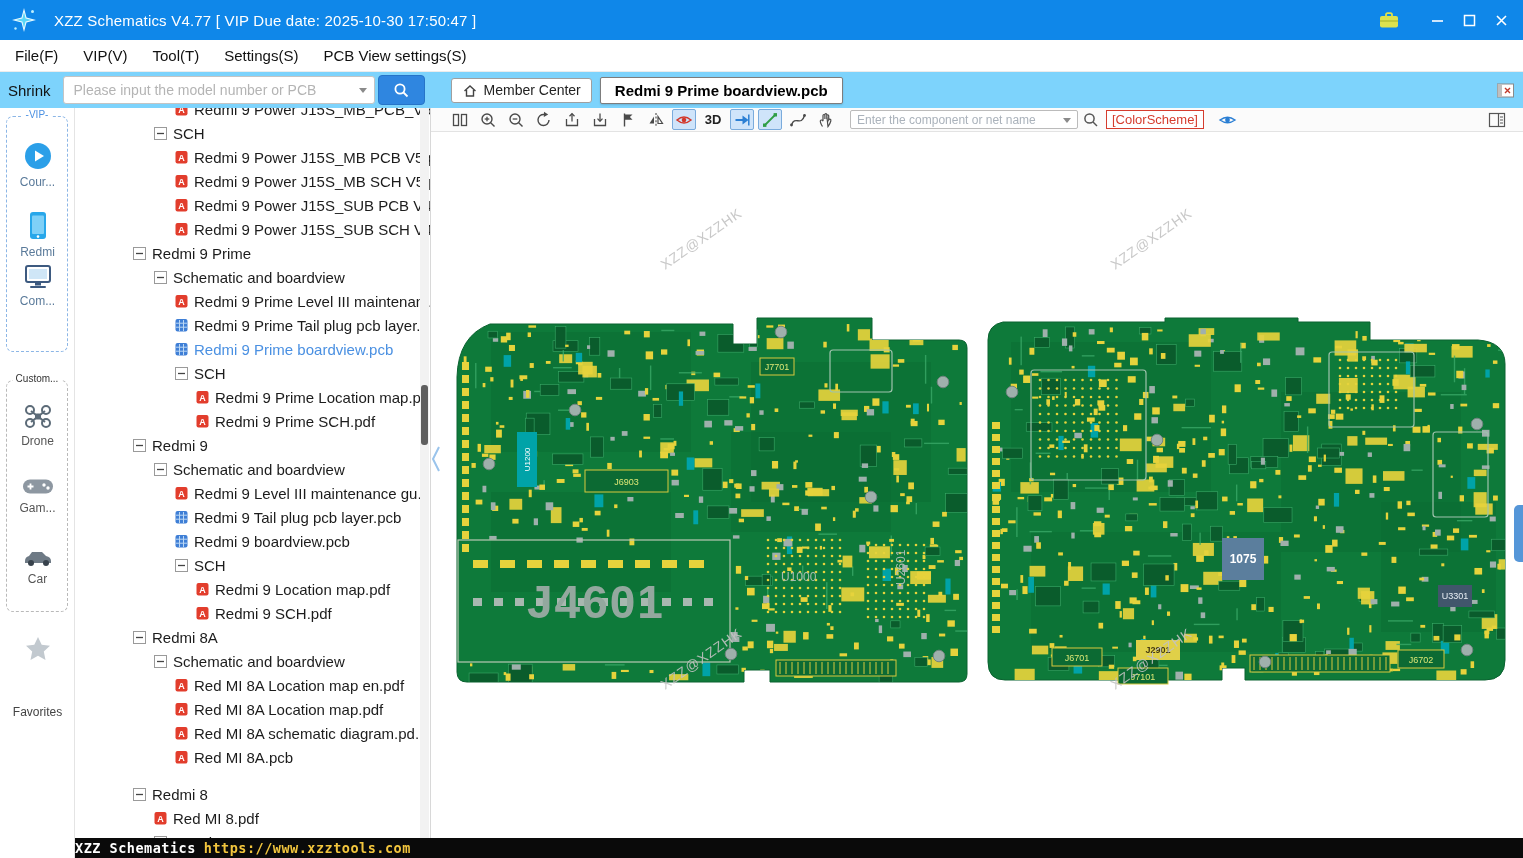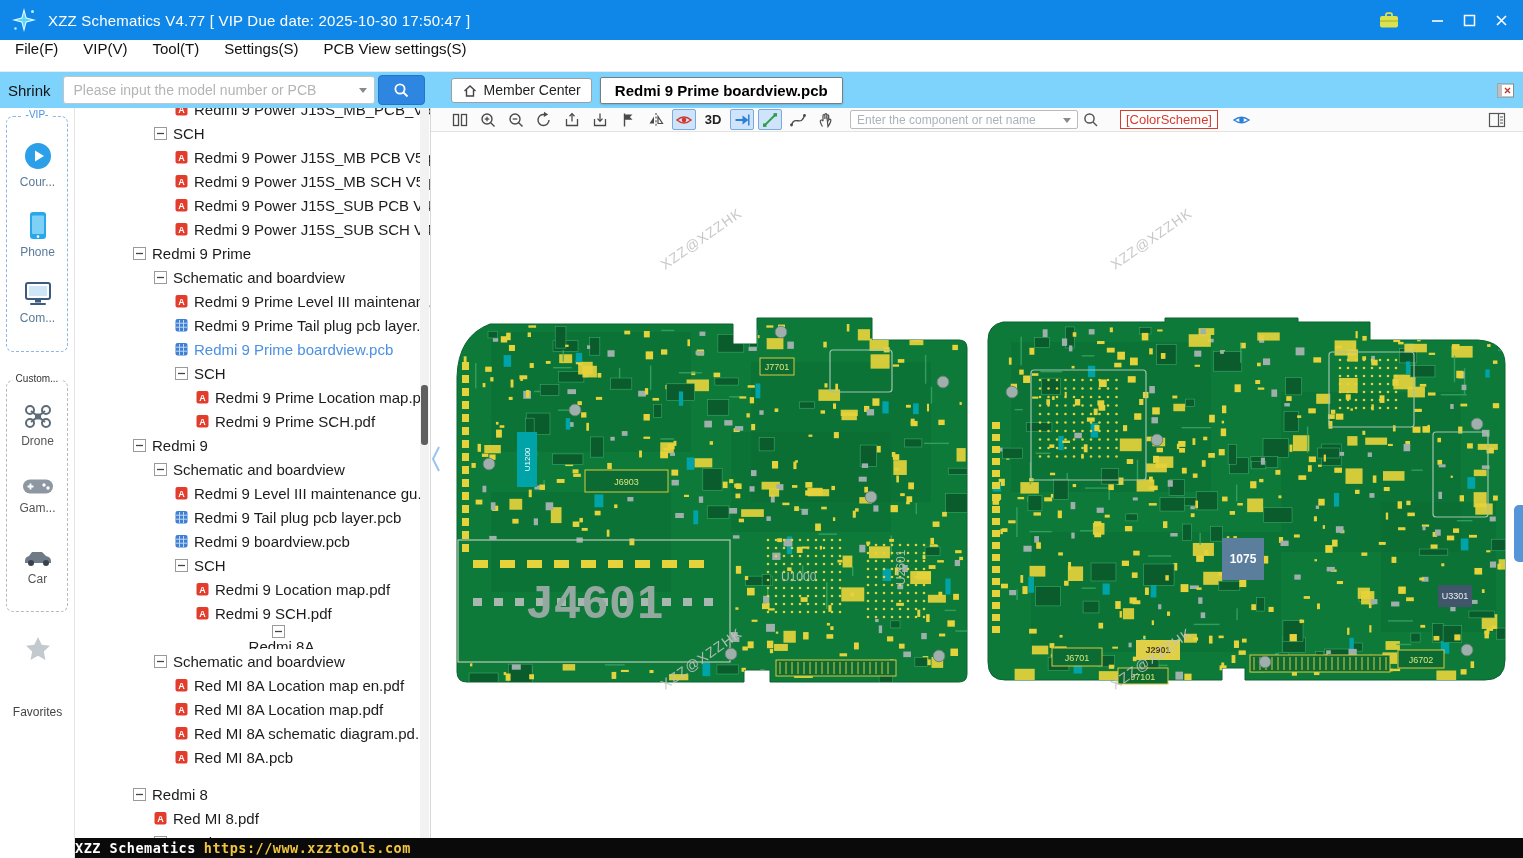--- a/index.html
+++ b/index.html
@@ -1,26 +1,26 @@
 <!DOCTYPE html>
 <html><head>
 <meta charset="utf-8">
 <style>
 *{margin:0;padding:0;box-sizing:border-box;}
 html,body{width:1523px;height:858px;overflow:hidden;background:#fff;font-family:"Liberation Sans",sans-serif;}
 
 .titlebar{position:absolute;left:0;top:0;width:1523px;height:40px;background:#0f87e9;display:flex;align-items:center;color:#fff;}
 .titlebar .logo{margin-left:10px;display:flex;align-items:center;}
-.title-text{font-size:15px;margin-left:10px;letter-spacing:.2px;}
+.title-text{font-size:15px;margin-left:16px;letter-spacing:.2px;}
 .win-right{margin-left:auto;display:flex;align-items:center;}
 .badge{margin-right:22px;display:flex;align-items:center;}
 .win-btn{width:32px;height:28px;display:flex;align-items:center;justify-content:center;cursor:default;}
 .win-btn:last-child{margin-right:6px;}
 
-.menubar{position:absolute;left:0;top:40px;width:1523px;height:32px;background:#fff;border-bottom:1px solid #ececec;display:flex;padding-left:15px;font-size:15px;color:#111;}
+.menubar{position:absolute;left:0;top:40px;width:1523px;height:32px;background:#fff;border-bottom:1px solid #ececec;display:flex;align-items:center;padding-left:15px;font-size:15px;color:#111;}
 .menu-item{margin-right:25px;cursor:default;}
 
 .topbar{position:absolute;left:0;top:72px;width:1523px;height:36px;background:#7dd3fc;display:flex;align-items:center;}
 .shrink{margin-left:8px;font-size:15px;color:#111;background:none;border:none;font-family:inherit;}
 .input-wrap{position:relative;margin-left:12px;}
 .model-input{width:312px;height:28px;border:1px solid #c4c4c4;border-radius:3px;padding:0 26px 0 10px;font-size:14px;color:#444;font-family:inherit;outline:none;}
 .model-input::placeholder{color:#b4b4b4;}
 .chev{position:absolute;right:8px;top:12px;width:0;height:0;border-left:4.5px solid transparent;border-right:4.5px solid transparent;border-top:5.5px solid #8a8a8a;}
 .search-btn{margin-left:3px;width:47px;height:30px;background:#2f86e0;border:1px solid #2674c8;border-radius:4px;display:flex;align-items:center;justify-content:center;}
 .member-btn{margin-left:26px;height:25px;border:1px solid #9f9f9f;border-radius:3px;background:#fff;display:flex;align-items:center;gap:6px;padding:0 10px;font-size:14px;color:#222;font-family:inherit;}
@@ -47,21 +47,21 @@
 
 .main{position:absolute;left:431px;top:108px;right:0;bottom:20px;background:#fff;}
 .vtoolbar{position:absolute;left:0;top:0;right:0;height:24px;background:#fbfbfb;border-bottom:1px solid #e3e3e3;display:flex;align-items:center;padding-left:17px;}
 .vt-btn{width:24px;height:21px;display:flex;align-items:center;justify-content:center;border-radius:2px;background:none;border:1px solid transparent;margin-right:4px;flex:0 0 auto;}
 .vt-btn.active{background:#cfe4fa;border-color:#7aabdc;}
 .vt-3d{font-size:13px;font-weight:bold;color:#222;width:26px;text-align:center;margin-right:4px;}
 .comp-wrap{position:relative;margin-left:8px;}
 .comp-input{width:228px;height:19px;border:1px solid #bbb;border-radius:2px;font-size:12px;padding:0 22px 0 6px;color:#a21caf;font-family:inherit;outline:none;}
 .comp-input::placeholder{color:#aab2bb;}
 .comp-wrap .chev{top:8px;right:7px;}
-.colorscheme{margin-left:14px;height:19px;line-height:17px;border:1px solid #d53c2e;color:#d53c2e;font-size:13px;padding:0 5px;background:#fff;font-family:inherit;}
+.colorscheme{height:19px;line-height:17px;border:1px solid #d53c2e;color:#d53c2e;font-size:13px;padding:0 5px;background:#fff;font-family:inherit;}
 .eye-btn{margin-left:12px;}
 .panel-toggle{margin-left:auto;margin-right:14px;}
 .canvas{position:absolute;left:0;top:24px;right:0;bottom:0;background:#fff;overflow:hidden;}
 .canvas-collapse{position:absolute;left:0;top:312px;width:12px;height:34px;}
 
 .statusbar{position:absolute;left:75px;right:0;bottom:0;height:20px;background:#0a0a0a;display:flex;align-items:center;justify-content:flex-start;font-family:"DejaVu Sans Mono",monospace;font-size:13.5px;font-weight:bold;letter-spacing:.5px;}
 .statusbar .app{color:#fff;margin-right:8px;}
 .statusbar .url{color:#f2c53d;}
 
 .right-handle{position:absolute;right:0;top:505px;width:9px;height:57px;background:#5596d8;border-radius:5px 0 0 5px;}
@@ -155,23 +155,23 @@
         <path d="M12 9.5 L21 15 L12 20.5 Z" fill="#fff"></path>
     </svg>
     <span class="lbl">Cour...</span>
   </div>
   <div class="side-item" style="top:103px;">
     <svg width="22" height="30">
       <rect x="3" y="1" width="16" height="27" rx="3" fill="#28a7ea"></rect>
       <rect x="5" y="4.5" width="12" height="18.5" rx="1" fill="#7fd0f7"></rect>
       <circle cx="11" cy="25.6" r="1.3" fill="#fff"></circle>
     </svg>
-    <span class="lbl">Phone</span>
+    <span class="lbl">Redmi</span>
   </div>
-  <div class="side-item" style="top:173px;">
+  <div class="side-item" style="top:156px;">
     <svg width="30" height="26">
       <rect x="3" y="2" width="24" height="16" rx="2" fill="none" stroke="#3d5a80" stroke-width="2"></rect>
       <rect x="6" y="5" width="18" height="10" fill="#cfe6f7"></rect>
       <rect x="12" y="19" width="6" height="2.5" fill="#3d5a80"></rect>
       <rect x="7" y="22" width="16" height="2" rx="1" fill="#3d5a80"></rect>
     </svg>
     <span class="lbl">Com...</span>
   </div>
 
   <div class="group-box custom" style="top:272px;height:232px;">
@@ -385,21 +385,21 @@
         </svg>
         <span class="tlabel">Redmi 9 Location map.pdf</span>
       </div>
       <div class="tree-row" style="padding-left: 121px;">
         <svg class="ticon" width="13" height="14">
           <rect x="0.5" y="1" width="12" height="12.5" rx="2" fill="#e23d2c"></rect>
           <text x="6.5" y="11" font-size="9" font-weight="bold" fill="#fff" text-anchor="middle" font-family="Liberation Sans, sans-serif">A</text>
         </svg>
         <span class="tlabel">Redmi 9 SCH.pdf</span>
       </div>
-      <div class="tree-row" style="padding-left: 58px; flex-direction: column;">
+      <div class="tree-row" style="padding-left: 58px;">
         <svg class="ticon" width="13" height="13">
           <rect x="0.5" y="0.5" width="12" height="12" fill="#fff" stroke="#9a9a9a"></rect>
           <line x1="3" y1="6.5" x2="10" y2="6.5" stroke="#444" stroke-width="1.3"></line>
         </svg>
         <span class="tlabel">Redmi 8A</span>
       </div>
       <div class="tree-row" style="padding-left: 79px;">
         <svg class="ticon" width="13" height="13">
           <rect x="0.5" y="0.5" width="12" height="12" fill="#fff" stroke="#9a9a9a"></rect>
           <line x1="3" y1="6.5" x2="10" y2="6.5" stroke="#444" stroke-width="1.3"></line>

